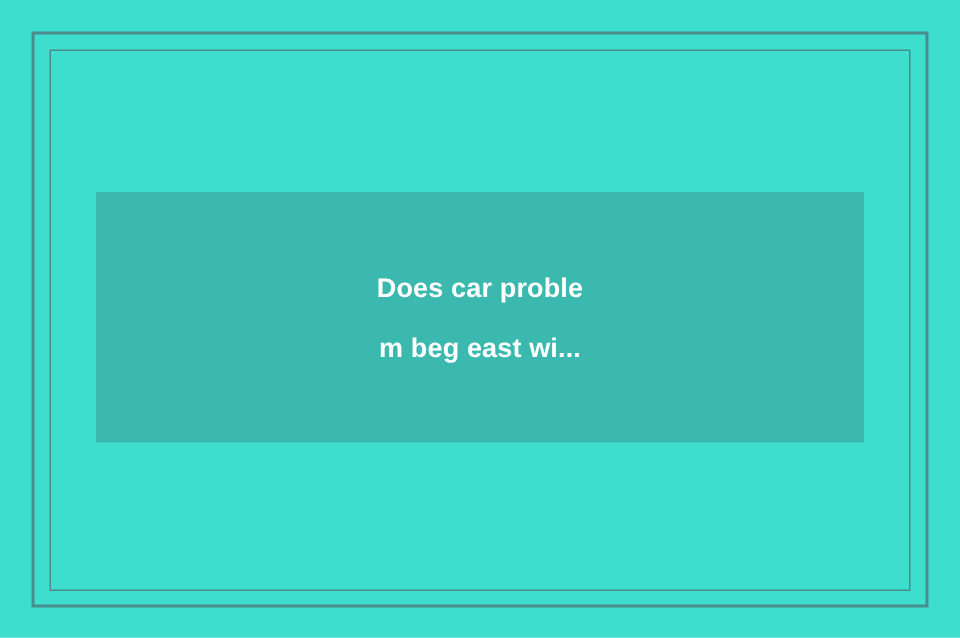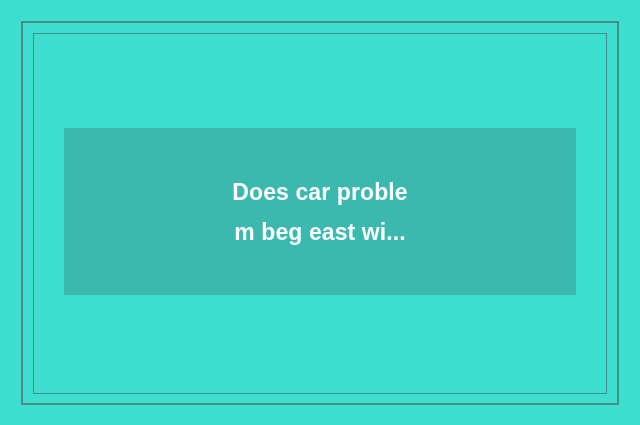--- a/index.html
+++ b/index.html
@@ -58,21 +58,21 @@
     background: #3bb9af;
     display: flex;
     align-items: center;
     justify-content: center;
     box-sizing: border-box;
   }
 
   #banner-text {
     color: #ffffff;
     font-family: "Liberation Sans", sans-serif;
-    font-size: 23px;
+    font-size: 18px;
     font-weight: bold;
     line-height: 40px;
     text-align: center;
     letter-spacing: 0.1px;
     white-space: pre-line;
     margin: 0;
     padding: 0;
   }
 </style>
 </head>

